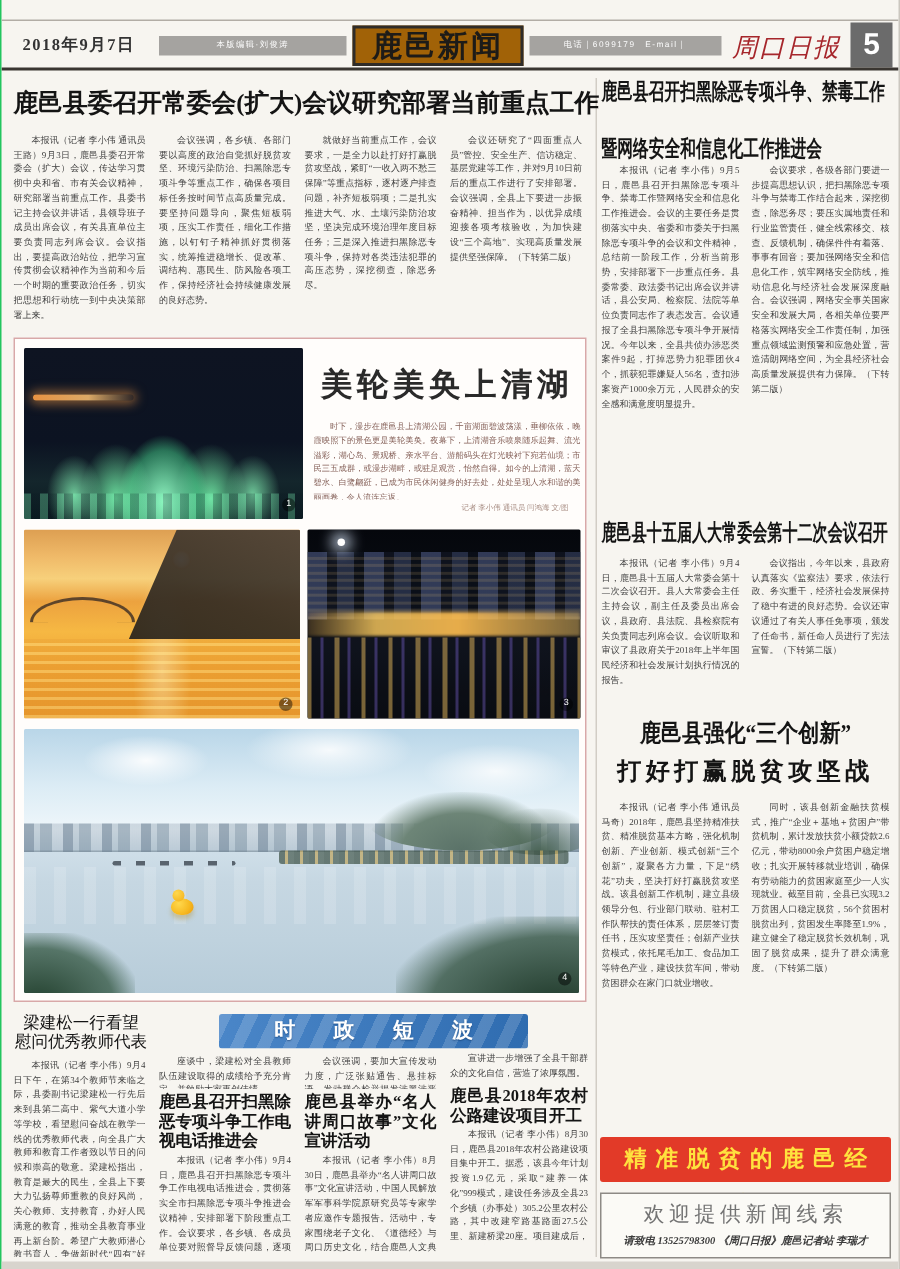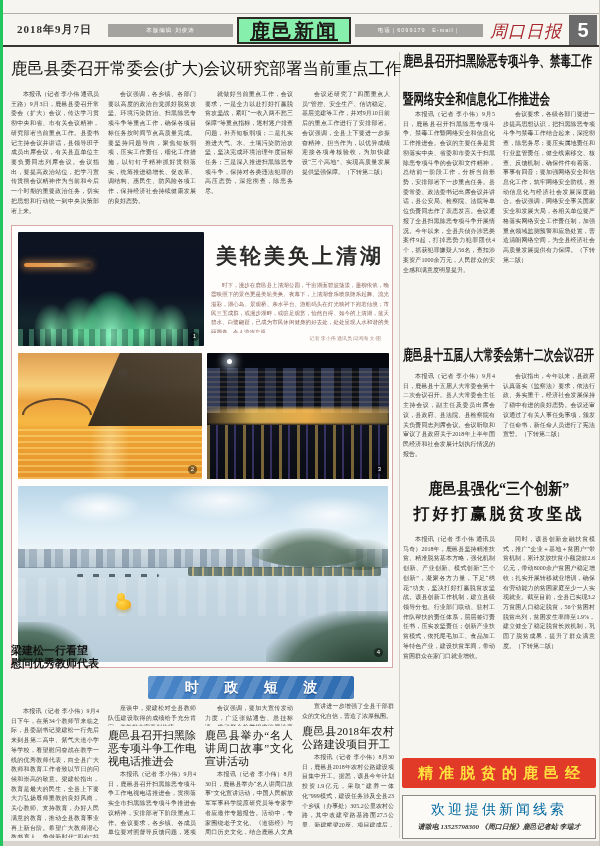--- a/index.html
+++ b/index.html
@@ -1,38 +1,38 @@
 <!DOCTYPE html>
 <html><head>
 <meta charset="utf-8">
 <style>
   html,body{margin:0;padding:0;background:#fbfaf7;}
   .page{position:relative;width:600px;height:846px;background:#f7f5f0;overflow:hidden;
         font-family:"Liberation Serif","DejaVu Serif",serif;color:#2c2c2c;
-        border-left:3px solid #22c55e;border-right:1px solid #cbc7bf;box-sizing:border-box;padding-left:24px;}
+        border-left:1px solid #22c55e;border-right:1px solid #cbc7bf;box-sizing:border-box;padding-left:24px;}
   .abs{position:absolute;box-sizing:border-box;}
   
   .rule-top{left:0;right:0;top:13px;height:1px;background:#b2ada5;}
   .rule-head{left:0;right:0;top:45px;height:2px;background:#3a3631;}
   .hdr-date{left:14px;top:22px;font-size:11px;font-weight:bold;color:#333;letter-spacing:1px;}
   .hdr-bar{top:24px;height:13px;background:#a5a3a0;color:#fdfdfd;font-size:5.5px;line-height:13px;
            font-family:"Liberation Sans","DejaVu Sans",sans-serif;letter-spacing:1px;overflow:hidden;}
   .hdr-bar1{left:105px;width:125px;text-align:center;}
   .hdr-bar2{left:352px;width:128px;text-align:center;}
-  .hdr-section{left:234px;top:17px;width:114px;height:27px;background:#86efac;border:2px solid #2f2c28;
-               text-align:center;font-size:20px;font-weight:bold;letter-spacing:2px;line-height:25px;color:#1d1b18;text-decoration:underline;}
+  .hdr-section{left:234px;top:17px;width:114px;height:27px;background:#a16207;border:2px solid #2f2c28;
+               text-align:center;font-size:20px;font-weight:bold;letter-spacing:2px;line-height:25px;color:#1d1b18;}
   .hdr-masthead{left:487px;top:20px;width:76px;font-size:17px;font-weight:normal;font-style:italic;
                 color:#a6262b;letter-spacing:1px;}
   .hdr-page{left:566px;top:15px;width:28px;height:30px;background:#6b6b6b;color:#fff;
             font-size:20px;font-weight:bold;text-align:center;line-height:30px;
             font-family:"Liberation Sans","DejaVu Sans",sans-serif;}
   
   .small{font-size:6px;line-height:1.62;color:#3f3f3f;text-align:justify;text-indent:2em;overflow:hidden;}
   .tiny{font-size:5.5px;line-height:1.7;color:#86625a;text-align:justify;text-indent:2em;overflow:hidden;}
-  .lead-head{left:8px;top:58px;width:384px;font-size:16.5px;font-weight:normal;color:#141414;
+  .lead-head{left:8px;top:58px;width:384px;font-size:16.5px;font-weight:bold;color:#141414;
              white-space:nowrap;letter-spacing:0;}
   .lead-col{top:90px;height:128px;width:88px;}
   .vdiv{left:396px;top:52px;width:1px;height:786px;background:#d2cdc5;}
   
   .pbox{left:8px;top:225px;width:382px;height:443px;border:1px solid #d8a8a8;background:#fffdfb;}
   .photo{position:absolute;overflow:hidden;border-radius:1px;}
   .badge{position:absolute;right:5px;bottom:5px;width:9px;height:9px;border-radius:50%;
          background:rgba(0,0,0,.45);color:#fff;font-size:6px;line-height:9px;text-align:center;
          font-family:"Liberation Sans","DejaVu Sans",sans-serif;}
   .pf-title{left:200px;top:16px;width:176px;text-align:center;font-size:21px;font-weight:bold;
@@ -97,48 +97,48 @@
     repeating-linear-gradient(90deg,rgba(60,70,80,.8) 0 6px,transparent 6px 16px);}
   .p4-duck{position:absolute;left:26.5%;top:64%;width:15px;height:11px;border-radius:55% 55% 50% 50%;
     background:radial-gradient(circle at 35% 30%,#ffd84d,#f6b81f 60%,#e8960f);box-shadow:0 3px 3px rgba(180,150,60,.4);}
   .p4-duckhead{position:absolute;left:calc(26.5% + 1px);top:calc(64% - 6px);width:8px;height:8px;border-radius:50%;
     background:radial-gradient(circle at 35% 30%,#ffd84d,#f2ae17);}
   .p4-fol-l{position:absolute;left:-2%;bottom:-5%;width:22%;height:28%;
     background:radial-gradient(ellipse at 20% 95%,rgba(28,58,38,.95),rgba(42,78,54,.7) 55%,transparent 76%);}
   .p4-fol-r{position:absolute;right:-3%;bottom:-7%;width:36%;height:36%;
     background:radial-gradient(ellipse at 80% 95%,rgba(24,50,33,.95),rgba(38,70,48,.7) 55%,transparent 76%);}
   
-  .bl-head{left:8px;top:644px;width:90px;text-align:left;font-size:11px;font-weight:bold;
+  .bl-head{left:8px;top:676px;width:90px;text-align:center;font-size:11px;font-weight:normal;
            line-height:13px;color:#141414;}
   .bl-body{left:8px;top:707px;width:88px;height:131px;}
   .briefs-banner{left:145px;top:676px;width:206px;height:23px;color:#fff;text-align:center;
     font-size:14px;font-weight:bold;letter-spacing:11px;line-height:23px;text-indent:11px;
     background:repeating-linear-gradient(115deg,rgba(255,255,255,.16) 0 8px,transparent 8px 16px),
                linear-gradient(90deg,#4a86c8,#2f6cb0);
     text-shadow:0 1px 1px rgba(0,40,90,.5);border-radius:2px;}
   .bcol{height:136px;overflow:hidden;}
   .bcol1{left:105px;top:704px;width:88px;}
   .bcol2{left:202px;top:704px;width:88px;}
   .bcol3{left:299px;top:702px;width:92px;height:138px;}
-  .brief-h{font-size:11px;font-weight:normal;line-height:13px;color:#141414;text-align:justify;margin:3px 0 2px;}
+  .brief-h{font-size:11px;font-weight:bold;line-height:13px;color:#141414;text-align:justify;margin:3px 0 2px;}
   
   .r-line{left:400px;width:192px;font-weight:bold;color:#141414;}
   .cond{display:inline-block;white-space:nowrap;transform-origin:0 50%;}
   .a1-l1{top:52px;font-size:15px;}
   .a1-l2{top:90px;font-size:15px;}
   .a1c{top:110px;height:226px;width:92px;}
   .a2-h{top:346px;font-size:15px;}
   .a2c{top:372px;height:92px;width:92px;}
   .a3-l{width:192px;left:400px;text-align:center;font-size:16px;font-weight:bold;color:#141414;}
   .a3c{top:535px;height:216px;width:92px;}
   .slogan{left:399px;top:758px;width:194px;height:30px;background:#e23a28;color:#ffe23e;
     font-size:15px;font-weight:bold;text-align:center;line-height:30px;letter-spacing:6px;text-indent:6px;
     border-radius:2px;font-family:"Liberation Sans","DejaVu Sans",sans-serif;}
   .tipbox{left:399px;top:795px;width:194px;height:44px;border:1.5px solid #8d8a85;background:#fbfaf6;text-align:center;}
-  .tip-title{font-size:14px;letter-spacing:3px;color:#0369a1;margin-top:5px;}
+  .tip-title{font-size:14px;letter-spacing:3px;color:#737373;margin-top:5px;}
   .tip-detail{font-size:7px;font-weight:bold;color:#3b3b3b;margin-top:3px;font-style:italic;}
   .bottom-strip{left:0;right:0;bottom:0;height:5px;background:#d8d4cd;}
 </style>
 </head>
 <body>
 
 <div class="page">
 
   <div class="abs rule-top"></div>
   <div class="abs hdr-date">2018年9月7日</div>

